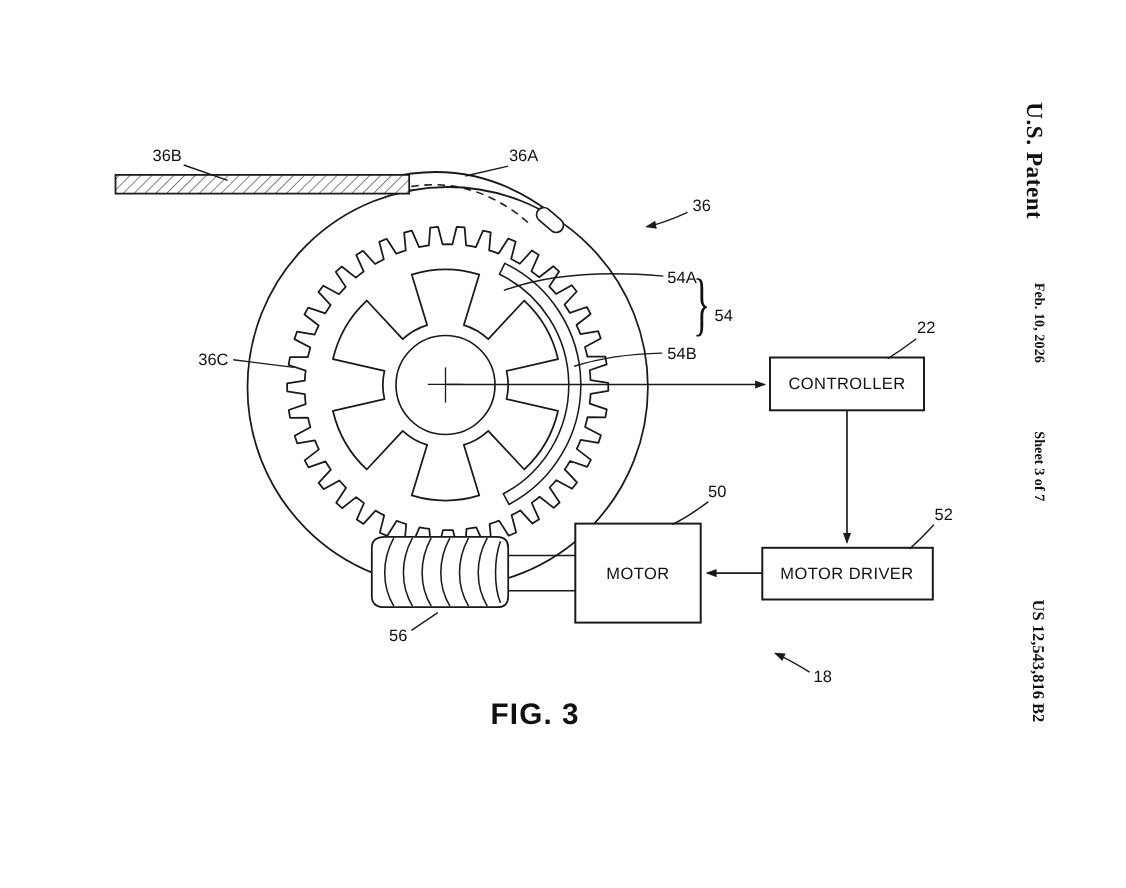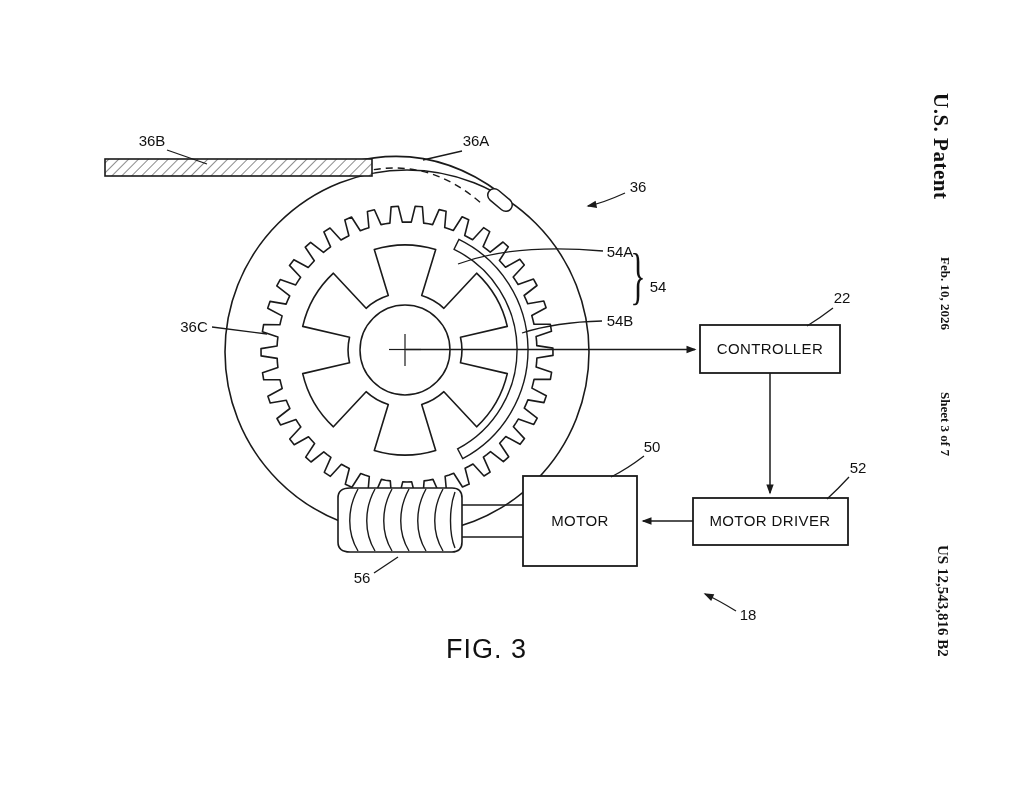--- a/index.html
+++ b/index.html
@@ -8,21 +8,21 @@
   svg{position:absolute;left:0;top:0;}
   .ref{font:15px "Liberation Sans",sans-serif;fill:#111;}
   .boxlabel{font:15px "Liberation Sans",sans-serif;fill:#111;letter-spacing:0.4px;}
   .brace{font:64px "Liberation Serif",serif;fill:#111;}
   .v{position:absolute;writing-mode:vertical-rl;font-family:"Liberation Serif",serif;
      font-weight:bold;color:#111;white-space:nowrap;}
   .v-title{left:928px;top:93px;font-size:21px;letter-spacing:0.5px;}
   .v-date{left:937px;top:257px;font-size:13px;}
   .v-sheet{left:937px;top:392px;font-size:13px;}
   .v-pub{left:934px;top:545px;font-size:15px;}
-  .fig-caption{position:absolute;left:446px;top:634px;font-weight:400;font-size:27px;
+  .fig-caption{position:absolute;left:446px;top:634px;font-weight:700;font-size:27px;
      letter-spacing:1px;color:#111;font-family:"Liberation Sans",sans-serif;}
 </style>
 </head>
 <body>
 
 <div class="page">
 
   <svg width="1024" height="807" viewBox="0 0 1024 807">
     <defs>
       <marker id="arrow" viewBox="0 0 10 10" markerWidth="11" markerHeight="10" markerUnits="userSpaceOnUse" refX="8.5" refY="5" orient="auto">

